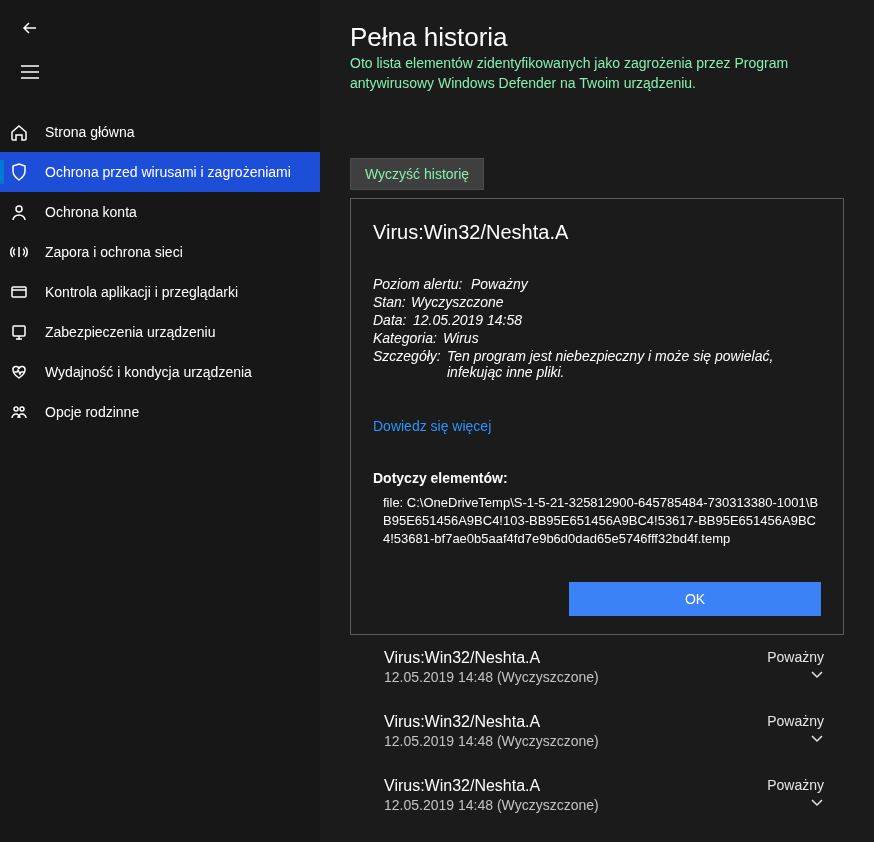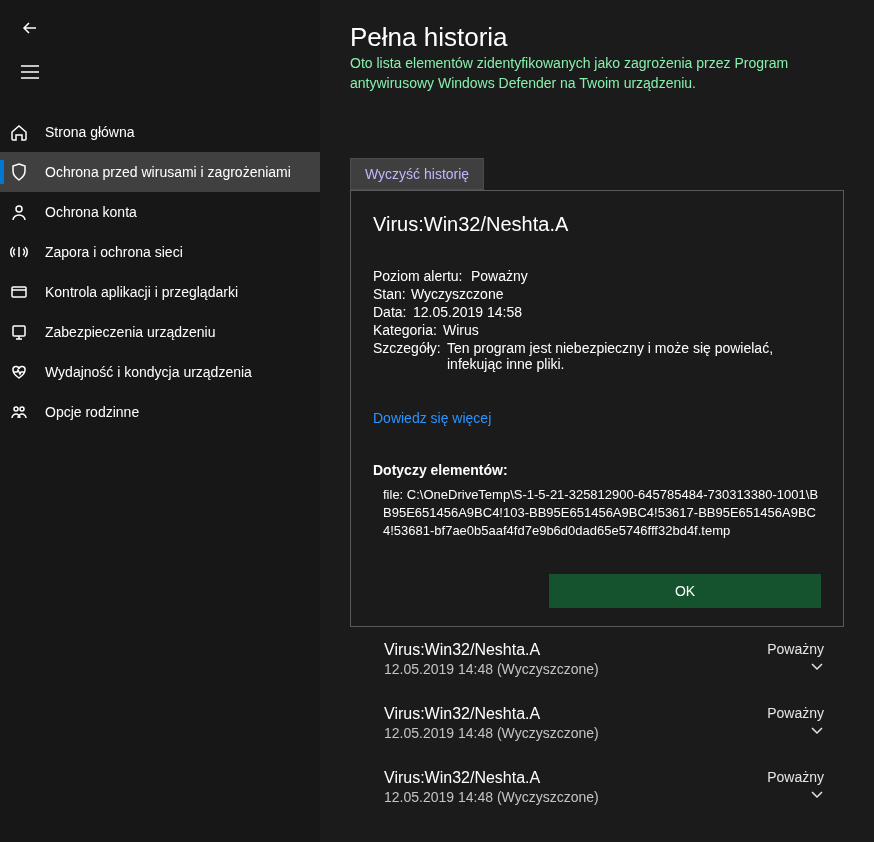--- a/index.html
+++ b/index.html
@@ -26,21 +26,21 @@
 }
 .hamburger { margin-top: 8px; margin-bottom: 22px; }
 .nav-item {
   height: 40px;
   display: flex; align-items: center;
   padding-left: 9px;
   cursor: pointer;
   font-size: 14px;
   color: #ffffff;
 }
-.nav-item.active { background: #404040; }
+.nav-item.active { background: #1d4ed8; }
 .nav-item .accent { position:absolute; left:0; width:4px; height:24px; background:#0078d4; }
 .nav-item { position: relative; }
 .nav-item .nav-icon {
   width: 20px; height: 20px;
   margin-right: 16px;
   display: flex; align-items: center; justify-content: center;
   flex-shrink: 0;
 }
 .main {
   flex: 1;
@@ -55,45 +55,45 @@
 .page-sub {
   font-size: 14px;
   color: #86efac;
   line-height: 1.45;
   margin-bottom: 64px;
 }
 .btn-clear {
   display: inline-block;
   background: #3f3f3f;
   border: 1px solid #4c4c4c;
-  color: #c4b5fd;
+  color: #86efac;
   font-size: 14px;
   padding: 7px 14px;
   cursor: pointer;
-  margin-bottom: 0;
+  margin-bottom: 8px;
 }
 .detail-box {
   border: 1px solid #5a5a5a;
   background: #1b1b1b;
   padding: 22px 22px 18px 22px;
   margin-top: 0;
 }
 .detail-title { font-size: 20px; font-weight: 400; margin-bottom: 32px; }
-.detail-row { font-size: 14px; margin-bottom: 2px; display: flex; }
+.detail-row { font-size: 14px; margin-bottom: 2px; display: flex; font-style: italic; }
 .detail-row .lbl { min-width: 72px; }
 .detail-row .val { flex:1; }
 .detail-szcz { align-items: flex-start; }
 .detail-szcz .lbl { min-width: 72px; }
 .link { color: #2a94ff; margin-top: 38px; font-size: 14px; cursor: pointer; }
 .affected-h { margin-top: 36px; font-size: 14px; font-weight: 600; }
 .filepath { font-size: 13px; margin-top: 8px; padding-left: 10px; line-height: 1.4; word-break: break-all; }
 .ok-row { display:flex; justify-content:flex-end; margin-top: 34px; }
 .ok-btn {
-  width: 272px; height: 34px;
-  background: #14532d;
+  width: 252px; height: 34px;
+  background: #3b82f6;
   color: #fff;
   display:flex; align-items:center; justify-content:center;
   font-size: 14px;
   cursor: pointer;
 }
 .history-item {
   display:flex; justify-content:space-between; align-items:flex-start;
   padding: 14px 20px 14px 34px;
 }
 .history-item .hleft .hname { font-size: 16px; color: #ffffff; }

